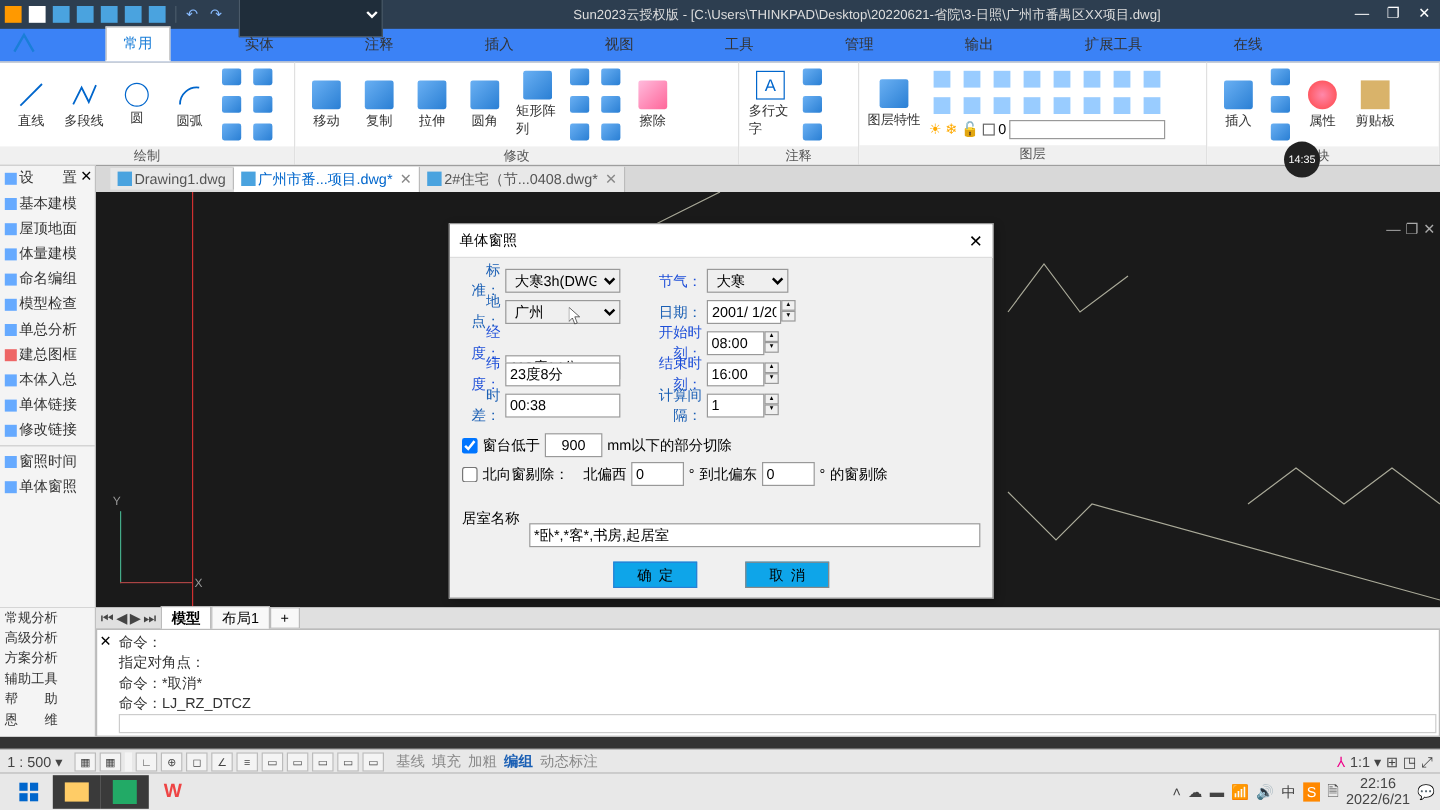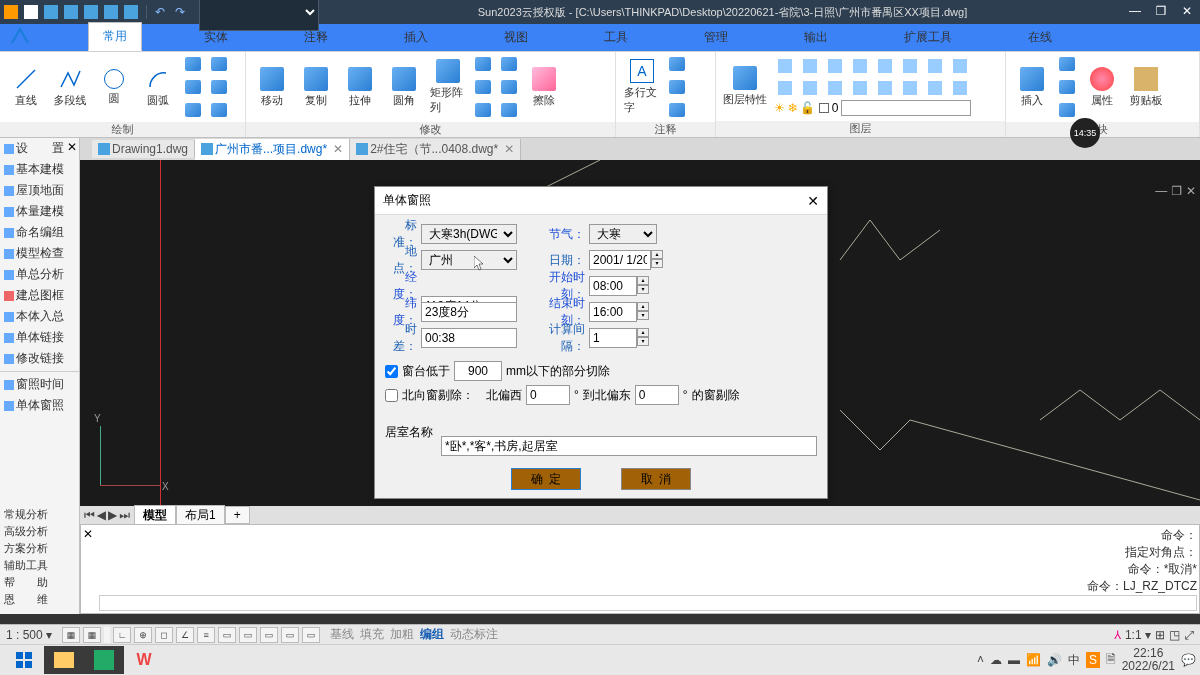--- a/index.html
+++ b/index.html
@@ -66,38 +66,38 @@
 .dlg-col { display: flex; flex-direction: column; gap: 4px; }
 .dlg-row { display: flex; align-items: center; gap: 4px; height: 22px; }
 .dlg-row label { width: 32px; text-align: right; color: #1d4ed8; }
 .dlg-row label.blue { color: #1a5fb4; }
 .dlg-row select, .dlg-row input[type=text] { height: 20px; border: 1px solid #999; padding: 0 3px; font-size: 12px; }
 .dlg-table { border: 1px solid #999; width: 158px; }
 .dlg-table th { border: 1px solid #999; background: #f8f8f8; font-weight: normal; font-size: 11px; padding: 2px; }
 .dlg-table td { border: 1px solid #999; font-size: 11px; padding: 2px 4px; height: 16px; }
 .dlg-bottom { padding: 4px 10px; display: flex; flex-direction: column; gap: 4px; }
 .dlg-buttons { padding: 8px; display: flex; justify-content: center; gap: 40px; }
-.dlg-btn { width: 70px; height: 22px; background: #a16207; border: 1px solid #888; cursor: pointer; letter-spacing: 6px; padding-left: 6px; }
+.dlg-btn { width: 70px; height: 22px; background: #0ea5e9; border: 1px solid #888; cursor: pointer; letter-spacing: 6px; padding-left: 6px; }
 .dlg-btn.primary { border: 1px solid #2a7fd4; }
 .spinner { display: inline-flex; }
 .spinner input { width: 48px; }
 .spinner .sp-btns { display: flex; flex-direction: column; }
 .spinner .sp-btns span { width: 12px; height: 9px; border: 1px solid #999; font-size: 6px; line-height: 7px; text-align: center; cursor: pointer; }
 
 
 .ml-tabs { position: absolute; left: 80px; top: 506px; right: 0; height: 18px; background: #e0e0e0; display: flex; align-items: center; font-size: 11px; }
 .ml-tabs .nav { display: flex; gap: 2px; margin: 0 4px; }
 .ml-tabs .nav span { cursor: pointer; color: #444; }
 .ml-tab { padding: 1px 8px; background: #f8f8f8; border: 1px solid #bbb; cursor: pointer; }
 .ml-tab.active { background: #fff; font-weight: bold; }
 
 
 .cmdline { position: absolute; left: 80px; top: 524px; right: 0; height: 90px; background: #fff; border: 1px solid #bbb; }
 .cmdline .closer { position: absolute; left: 2px; top: 2px; cursor: pointer; font-size: 12px; }
-.cmdline .hist { position: absolute; left: 18px; top: 2px; right: 2px; font-size: 13px; color: #333; line-height: 17px; text-align: right; }
+.cmdline .hist { position: absolute; left: 18px; top: 2px; right: 2px; font-size: 13px; color: #333; line-height: 17px; }
 .cmdline .input-row { position: absolute; left: 18px; bottom: 2px; right: 2px; height: 16px; }
 .cmdline .input-row input { width: 100%; height: 16px; border: 1px solid #ccc; padding: 0 4px; font-size: 12px; }
 
 
 .left-bot { position: absolute; left: 0; top: 506px; width: 80px; height: 108px; background: #f4f4f4; border-right: 1px solid #c0c0c0; }
 .left-bot .item { padding: 1px 4px; font-size: 11px; color: #333; cursor: pointer; font-family: Liberation Mono, monospace; }
 
 
 .statusbar { position: absolute; left: 0; bottom: 31px; right: 0; height: 20px; background: #e8e8e8; border-top: 1px solid #bbb; display: flex; align-items: center; padding: 0 6px; gap: 10px; font-size: 11px; color: #444; }
 .statusbar .coords { width: 260px; }

